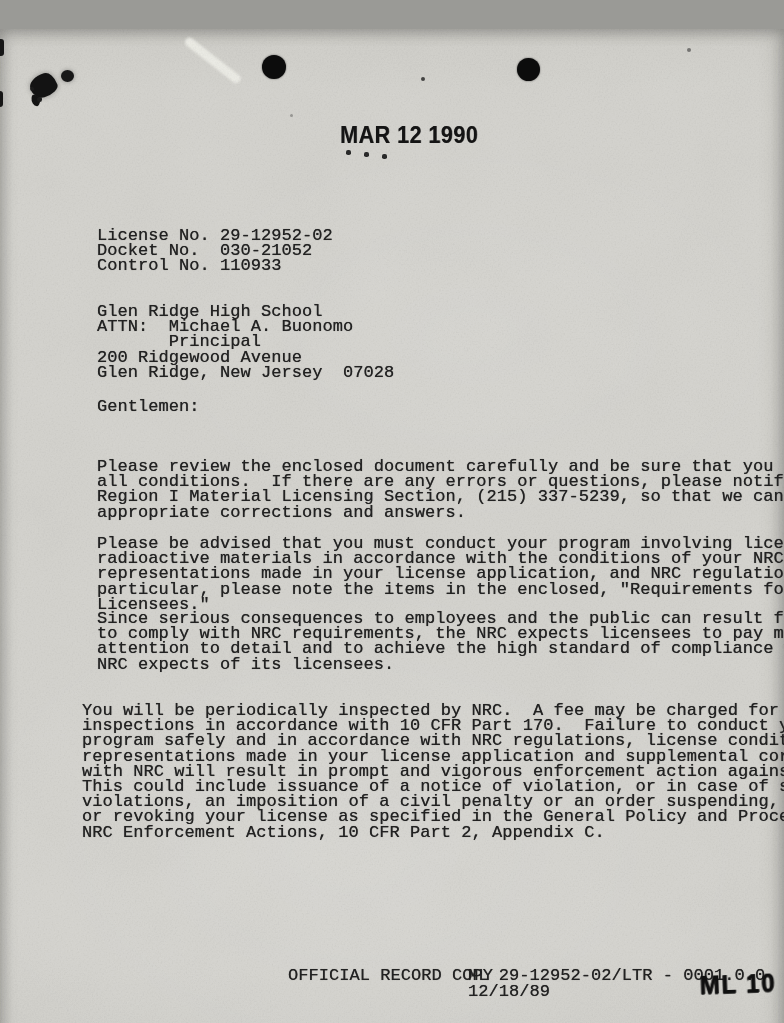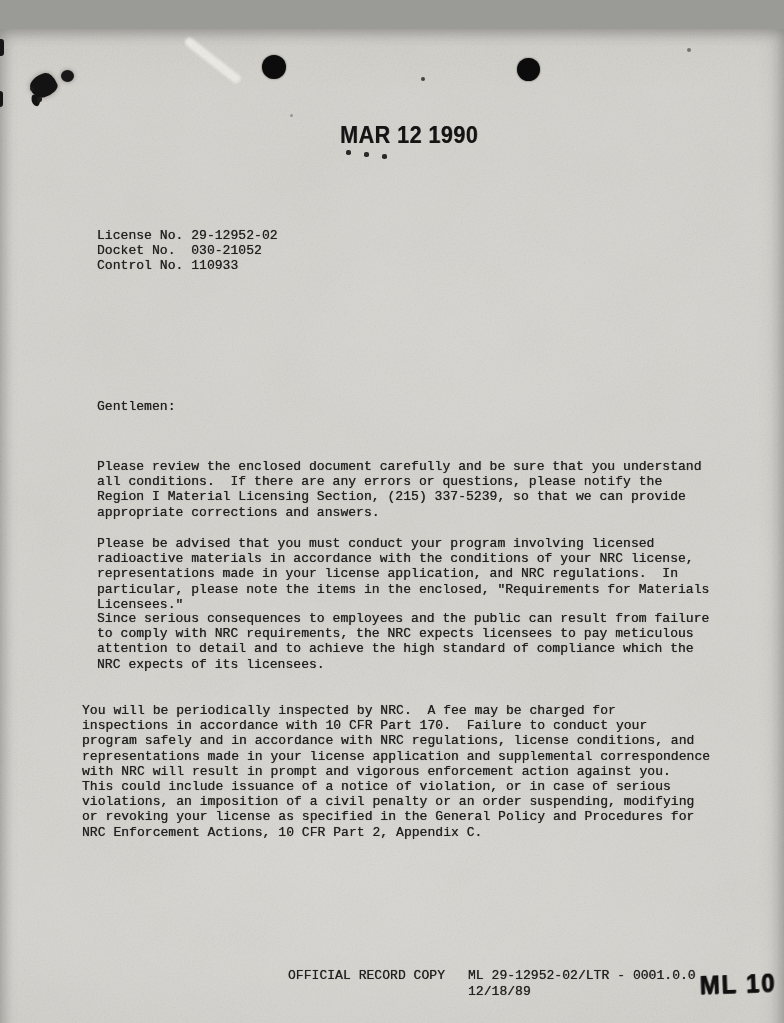--- a/index.html
+++ b/index.html
@@ -28,21 +28,21 @@
     width: 784px; height: 1023px;
     pointer-events: none;
     mix-blend-mode: multiply;
     opacity: 0.55;
   }
 
   .block {
     position: absolute;
     margin: 0;
     font-family: inherit;
-    font-size: 13px;
+    font-size: 17px;
     line-height: 15.2px;
     white-space: pre;
     letter-spacing: 0.05px;
     color: #222;
     text-shadow: 0 0 0.7px rgba(28,28,28,0.65), 0.3px 0.3px 0 rgba(28,28,28,0.25);
   }
 
   .ref-block      { left: 97px; top: 199px; }
   .addr-block     { left: 97px; top: 275px; }
   .salutation     { left: 97px; top: 370px; text-align: right; }
@@ -161,20 +161,25 @@
   <div class="date-stamp">MAR 12 1990</div>
   <div class="stamp-dots">
       <i></i>
       <i></i>
       <i></i>
     </div>
 
   <pre class="block ref-block">License No. 29-12952-02
 Docket No.  030-21052
 Control No. 110933</pre>
+  <pre class="block addr-block">Glen Ridge High School
+ATTN:  Michael A. Buonomo
+       Principal
+200 Ridgewood Avenue
+Glen Ridge, New Jersey  07028</pre>
   <pre class="block salutation">Gentlemen:</pre>
   <pre class="block para-2">Please review the enclosed document carefully and be sure that you understand
 all conditions.  If there are any errors or questions, please notify the
 Region I Material Licensing Section, (215) 337-5239, so that we can provide
 appropriate corrections and answers.</pre>
   <pre class="block para-3">Please be advised that you must conduct your program involving licensed
 radioactive materials in accordance with the conditions of your NRC license,
 representations made in your license application, and NRC regulations.  In
 particular, please note the items in the enclosed, "Requirements for Materials
 Licensees."</pre>

